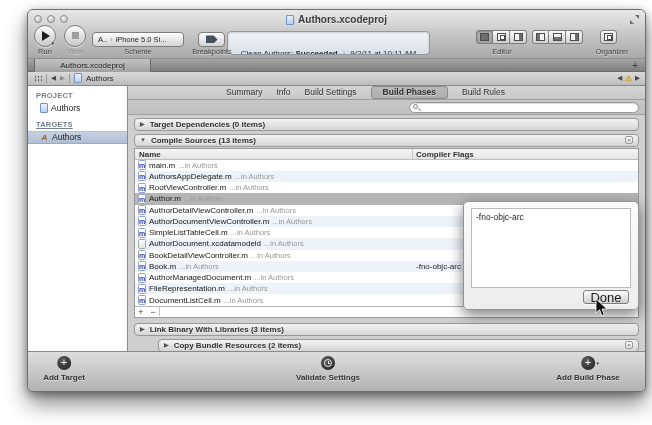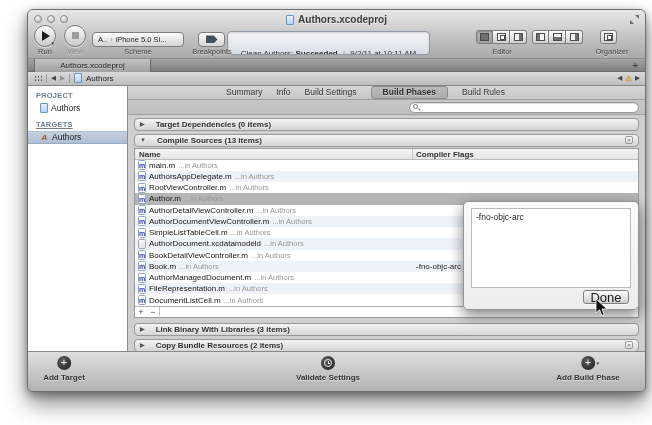--- a/index.html
+++ b/index.html
@@ -99,21 +99,21 @@
   .etab { white-space:nowrap; text-shadow:0 1px 0 rgba(255,255,255,.45); }
   .etab.active { font-weight:bold; background:rgba(0,0,0,.13); border:1px solid #8d8d8d; border-radius:3px; padding:0 11px; line-height:11px; }
   .searchrow { height:15px; background:linear-gradient(#c7c7c7,#c0c0c0); border-bottom:1px solid #a0a0a0; position:relative; }
   .searchfield { position:absolute; left:281px; right:6px; top:2px; height:11px; border-radius:6px;
     border:1px solid #969696; background:#fff; box-shadow:inset 0 1px 1px rgba(0,0,0,.15); }
   .mag { position:absolute; left:3px; top:1.5px; width:5px; height:5px; border:1px solid #7e7e7e; border-radius:50%; }
   .mag::after { content:""; position:absolute; left:4px; top:4px; width:3px; height:1px; background:#7e7e7e; transform:rotate(45deg); }
 
   .scroll { flex:1; position:relative; background:#cfcfcf; }
   .sec-hdr { position:absolute; left:6px; right:6px; height:13px; border:1px solid #989898; border-radius:4px;
-    background:linear-gradient(#f4f4f4,#d5d5d5); display:flex; align-items:center; gap:11px; padding:0 5px;
+    background:linear-gradient(#f4f4f4,#d5d5d5); display:flex; align-items:center; gap:5px; padding:0 5px;
     font-size:8px; font-weight:bold; color:#2e2e2e; text-shadow:0 1px 0 rgba(255,255,255,.6); }
   .disc { font-size:6px; color:#555; line-height:1; }
   .sec-close { margin-left:auto; width:8px; height:8px; border:1px solid #9a9a9a; border-radius:2px;
     background:linear-gradient(#fafafa,#ddd); font-size:6px; font-weight:normal; color:#666;
     display:flex; align-items:center; justify-content:center; line-height:1; }
 
   .cs-table { position:absolute; left:6px; right:6px; top:33px; height:170px; border:1px solid #9a9a9a; background:#fff; display:flex; flex-direction:column; }
   .tbl-head { height:11px; background:linear-gradient(#f6f6f6,#e3e3e3); border-bottom:1px solid #bdbdbd;
     font-size:8px; font-weight:bold; color:#333; position:relative; }
   .tbl-head .c-name { position:absolute; left:4px; top:1px; }
@@ -406,21 +406,21 @@
             <span class="pm-btn">+</span>
             <span class="pm-btn">−</span>
             <span class="pm-div"></span>
           </div>
         </div>
 
         <div class="sec-hdr" style="top:208px;">
           <span class="disc">▶</span>
           <span>Link Binary With Libraries (3 items)</span>
         </div>
-        <div class="sec-hdr" style="top:224px;">
+        <div class="sec-hdr" style="top:224px;margin-left:24px;">
           <span class="disc">▶</span>
           <span>Copy Bundle Resources (2 items)</span>
           <span class="sec-close">×</span>
         </div>
       </div>
     </div>
   </div>
 
   <div class="footer">
     <div class="ft-item" style="left:36px;">

